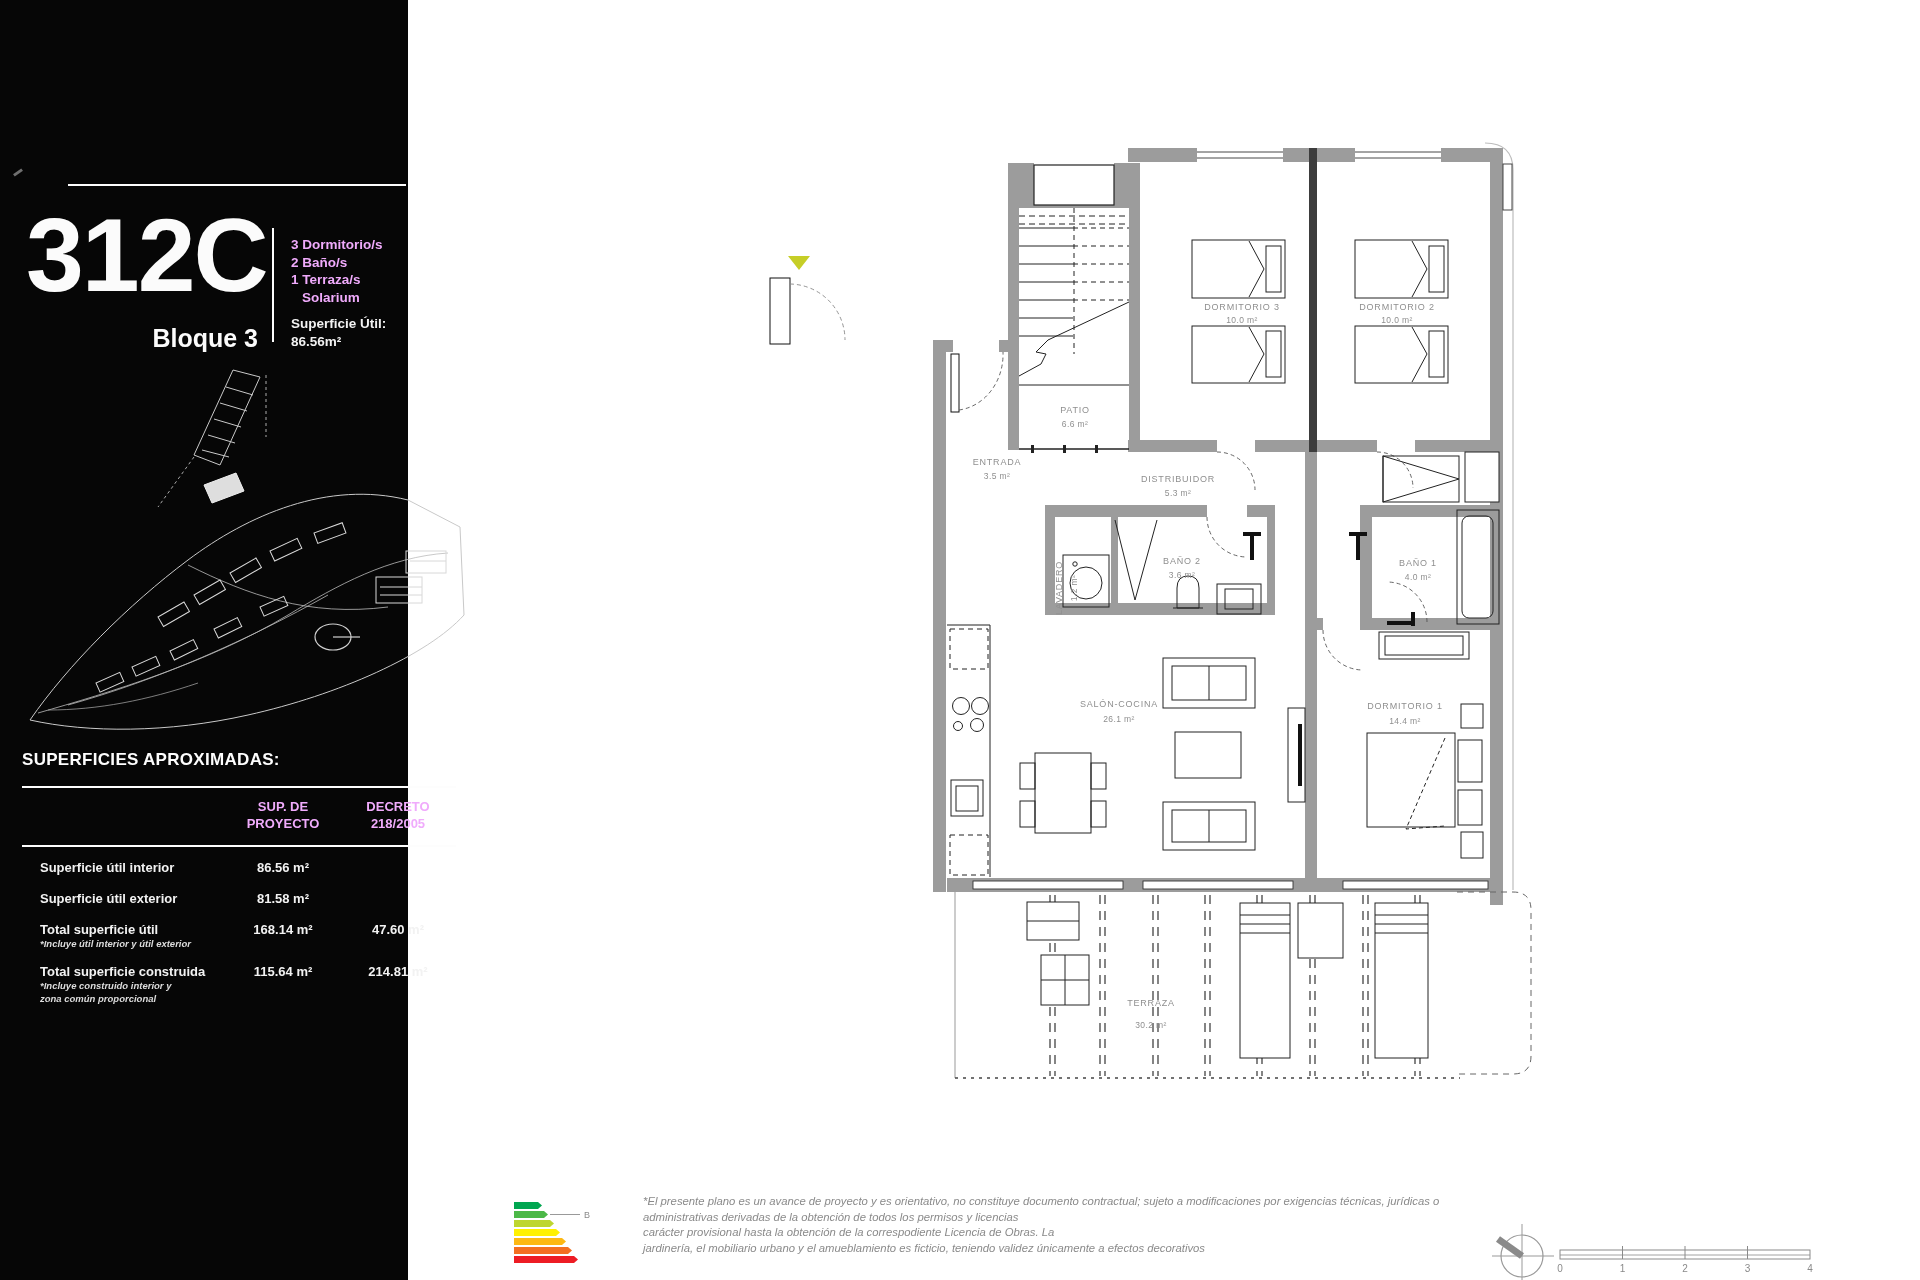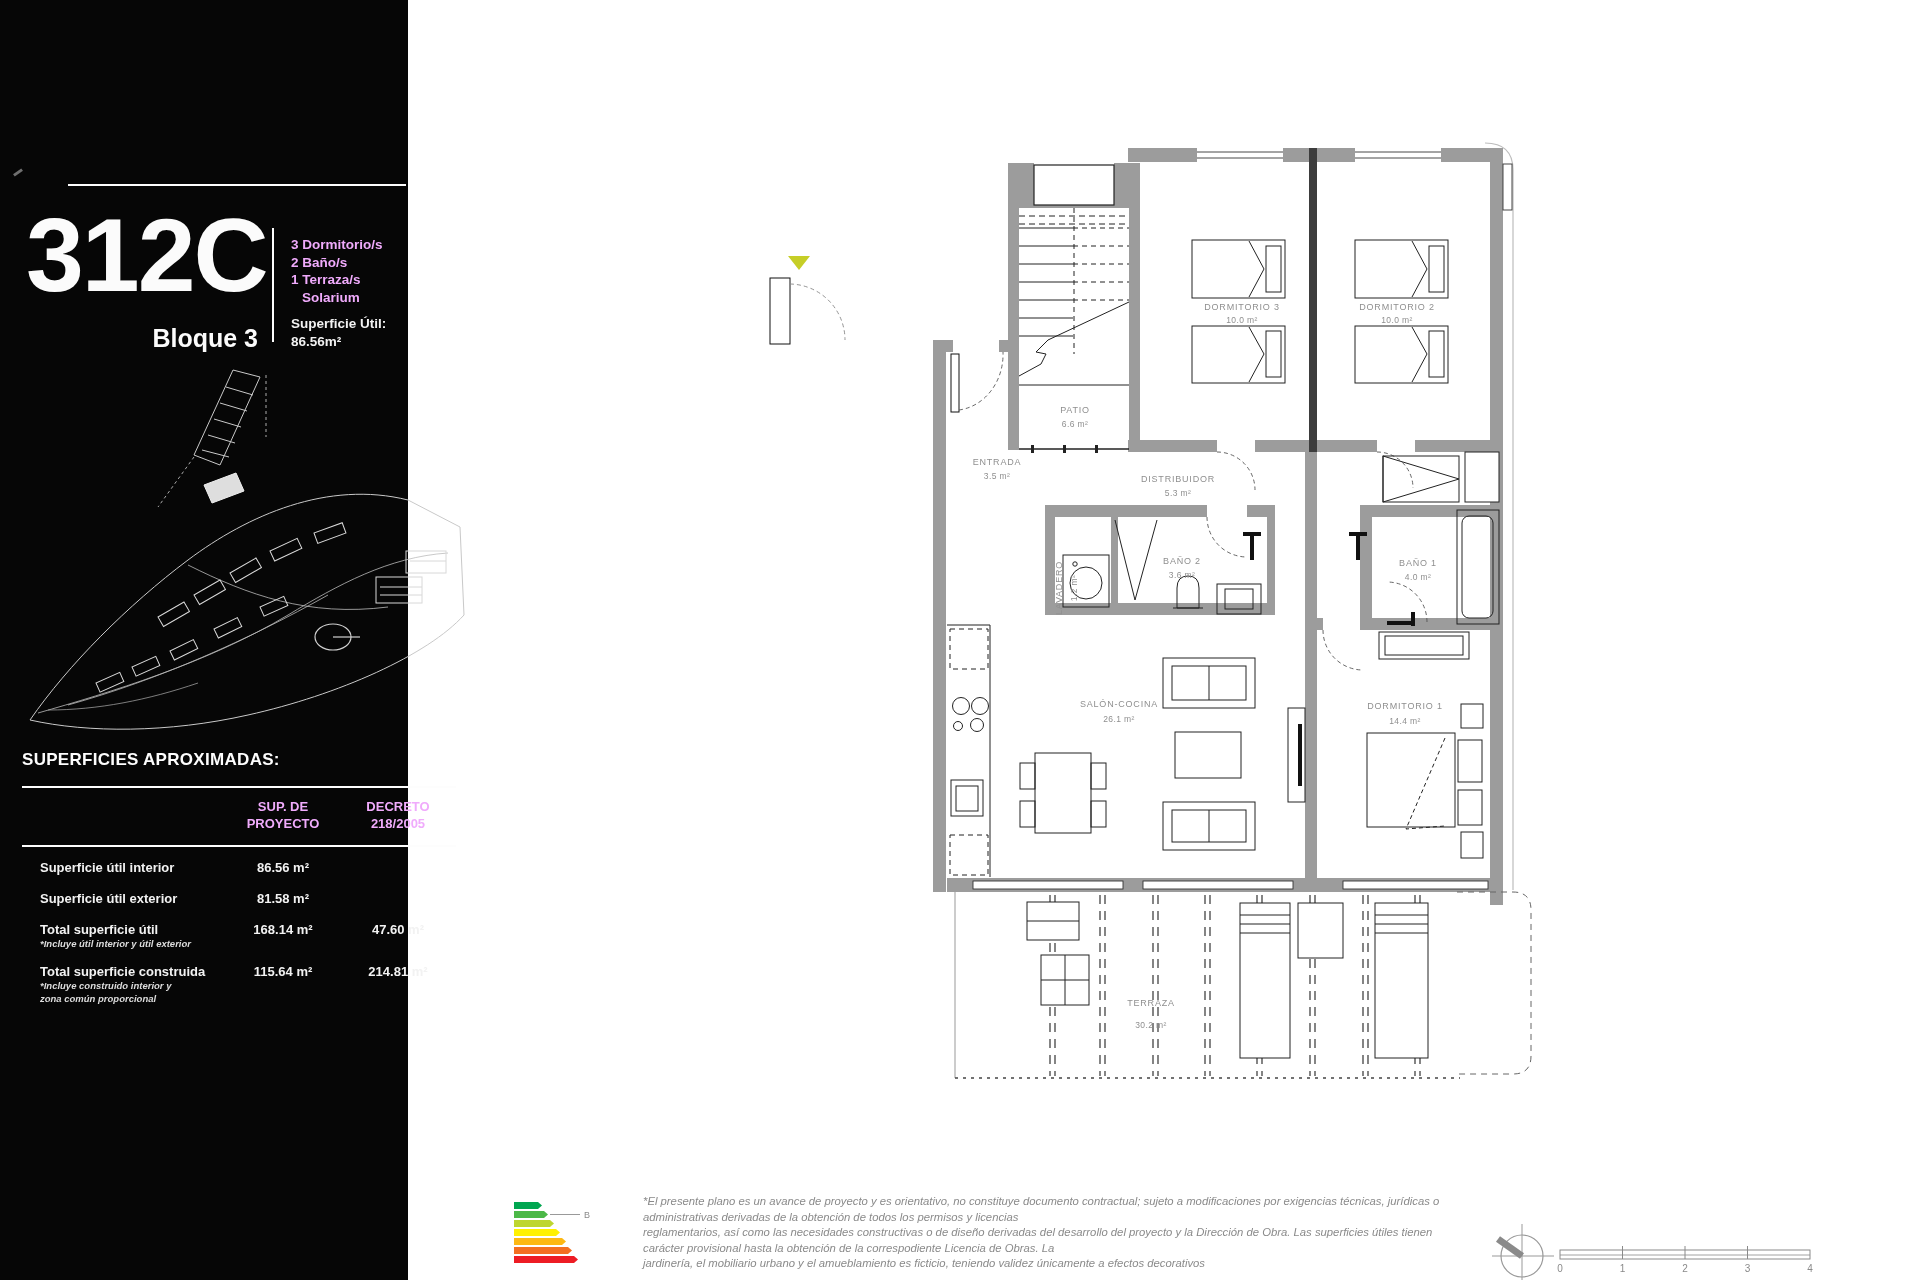--- a/index.html
+++ b/index.html
@@ -399,21 +399,20 @@
       <path d="M0,45 L54,45 L58,48.5 L54,52 L0,52 Z" fill="#f36f21"></path>
       <path d="M0,54 L60,54 L64,57.5 L60,61 L0,61 Z" fill="#ed1c24"></path>
     </g>
     <line x1="36" y1="12.5" x2="66" y2="12.5" stroke="#999" stroke-width="1"></line>
     <text class="energy-b" x="70" y="16">B</text>
   </svg>
 
   <div class="disclaimer">
     <div>*El presente plano es un avance de proyecto y es orientativo, no constituye documento contractual; sujeto a modificaciones por exigencias técnicas, jurídicas o</div>
     <div>administrativas derivadas de la obtención de todos los permisos y licencias</div>
-    <div>reglamentarios, así como las necesidades constructivas o de diseño derivadas del desarrollo del proyecto y la Dirección de Obra. Las superficies útiles tienen</div>
     <div>carácter provisional hasta la obtención de la correspodiente Licencia de Obras. La</div>
     <div>jardinería, el mobiliario urbano y el amueblamiento es ficticio, teniendo validez únicamente a efectos decorativos</div>
   </div>
 
   <svg class="compass-svg" width="72" height="62" viewBox="0 0 72 62">
     <circle cx="36" cy="38" r="21" stroke="#999" stroke-width="1.2" fill="none"></circle>
     <line x1="36" y1="6" x2="36" y2="62" stroke="#999" stroke-width="1"></line>
     <line x1="6" y1="38" x2="68" y2="38" stroke="#999" stroke-width="1"></line>
     <line x1="36" y1="38" x2="12" y2="21" stroke="#8a8a8a" stroke-width="7"></line>
   </svg>

